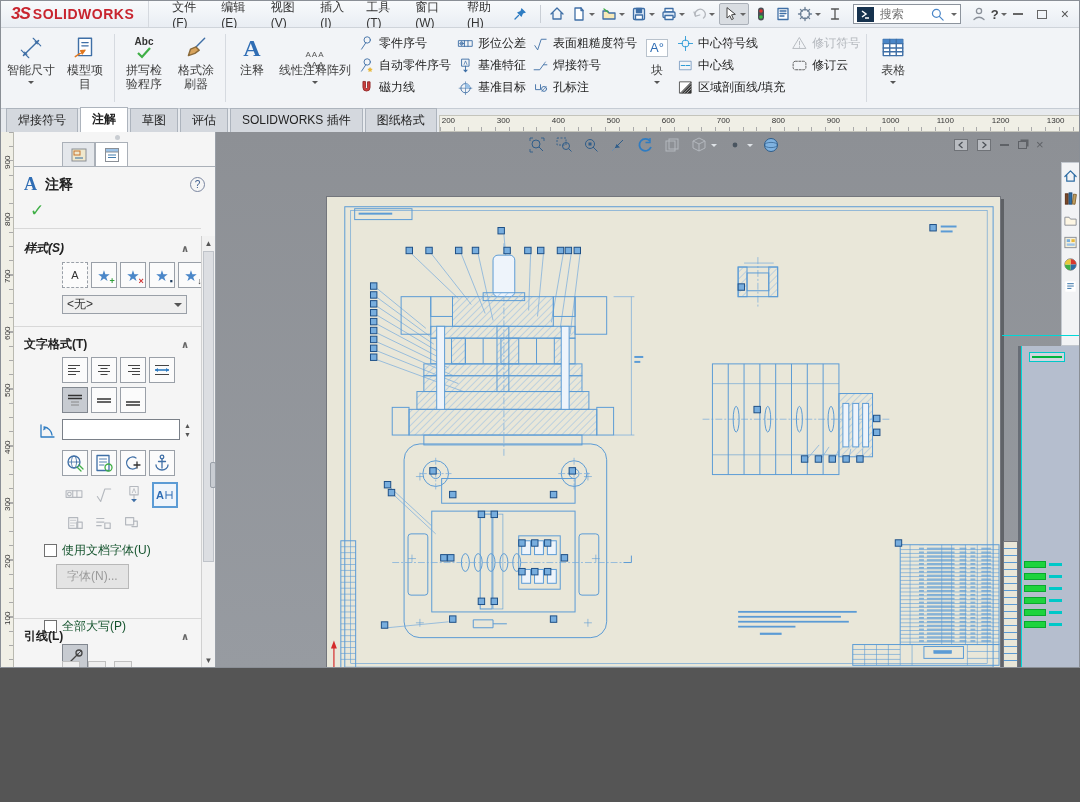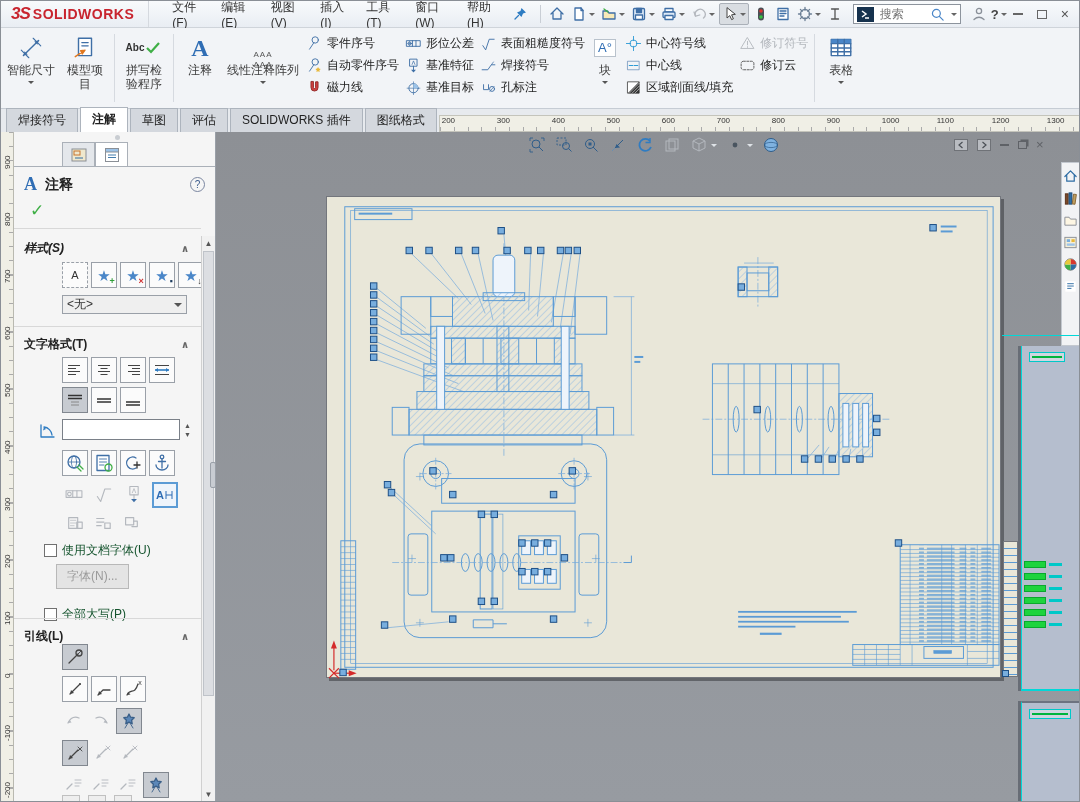--- a/index.html
+++ b/index.html
@@ -1,16 +1,16 @@
 <!DOCTYPE html>
 <html><head>
 <meta charset="utf-8">
 <style>
   html,body{margin:0;padding:0;background:#555;font-family:"Liberation Sans","DejaVu Sans",sans-serif;}
-  .app{position:relative;width:1080px;height:802px;background:#eef1f5;overflow:hidden;border:1px solid #8a8f96;box-sizing:border-box;}
+  .app{position:relative;width:1080px;height:668px;background:#eef1f5;overflow:hidden;border:1px solid #8a8f96;box-sizing:border-box;}
   .app *{box-sizing:border-box;}
   svg{display:block;}
   .ic svg{stroke:#3f6fa6;fill:none;stroke-width:1.3;stroke-linecap:round;stroke-linejoin:round;}
   .gray svg{stroke:#b4b8be;}
   
   .titlebar{position:absolute;left:0;top:0;right:0;height:27px;background:linear-gradient(#f8fafc,#e9edf3);border-bottom:1px solid #cfd4da;display:flex;align-items:center;}
   .logo{display:flex;align-items:baseline;padding:0 14px 0 10px;border-right:1px solid #d5d9df;height:100%;align-items:center;}
   .logo-ds{font-style:italic;font-weight:bold;font-size:17px;color:#c8242e;letter-spacing:-1px;margin-right:3px;}
   .logo-word{font-weight:bold;font-size:14px;color:#c8242e;letter-spacing:.5px;}
   .menus{display:flex;align-items:center;margin-left:14px;gap:2px;}
@@ -581,27 +581,35 @@
             <svg width="26" height="26" viewBox="0 0 24 24">
               <use href="#s-model"></use>
             </svg>
           </span>
         <span class="rlb">模型项目</span>
       </div>
     </div>
     <span class="rsep"></span>
     <div class="rgrp">
       <div class="rb big" style="max-width:52px;">
-        <span class="ric" style="">
+        <span class="ric" style="flex-direction:column;">
           <span class="abc">Abc</span>
           <svg width="18" height="12" viewBox="0 0 18 12" style="stroke:#3faf46;fill:none;stroke-width:2.2">
               <path d="M3 6 l4 4 8 -9"></path>
             </svg>
         </span>
         <span class="rlb">拼写检验程序</span>
+      </div>
+      <div class="rb big ic" style="max-width:52px;">
+        <span class="ric">
+            <svg width="26" height="26" viewBox="0 0 24 24">
+              <use href="#s-brush"></use>
+            </svg>
+          </span>
+        <span class="rlb">格式涂刷器</span>
       </div>
     </div>
     <span class="rsep"></span>
     <div class="rgrp">
       <div class="rb big">
         <span class="ric">
             <span class="bigA">A</span>
           </span>
         <span class="rlb">注释</span>
       </div>
@@ -938,21 +946,21 @@
             <rect x="4" y="4" width="9" height="8"></rect>
             <path d="M13 8 h4 v6 h-6"></path>
           </svg>
         </span>
     </div>
     <div class="cb-row" style="left:30px;top:410px;">
       <span class="cb"></span>
       <span>使用文档字体(U)</span>
     </div>
     <button class="font-btn" style="left:42px;top:432px;">字体(N)...</button>
-    <div class="cb-row" style="left:30px;top:474px;">
+    <div class="cb-row" style="left:30px;top:486px;">
       <span class="cb"></span>
       <span>全部大写(P)</span>
     </div>
     <span class="pm-div" style="top:486px;"></span>
 
     <div class="sec-head" style="top:496px;">
       <span>引线(L)</span>
       <span class="sec-chev">∧</span>
     </div>
     <div class="row" style="left:48px;top:512px;">

